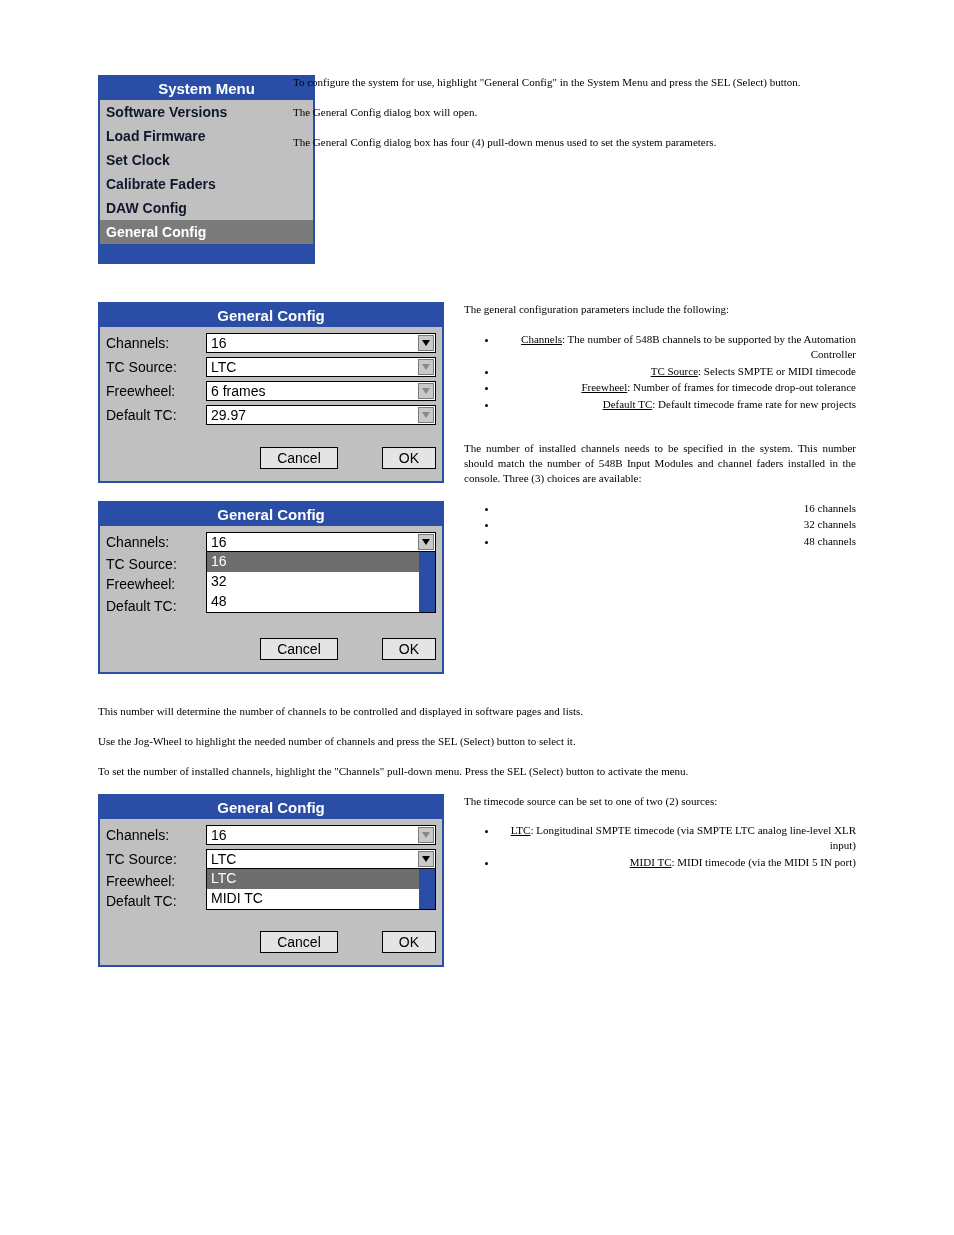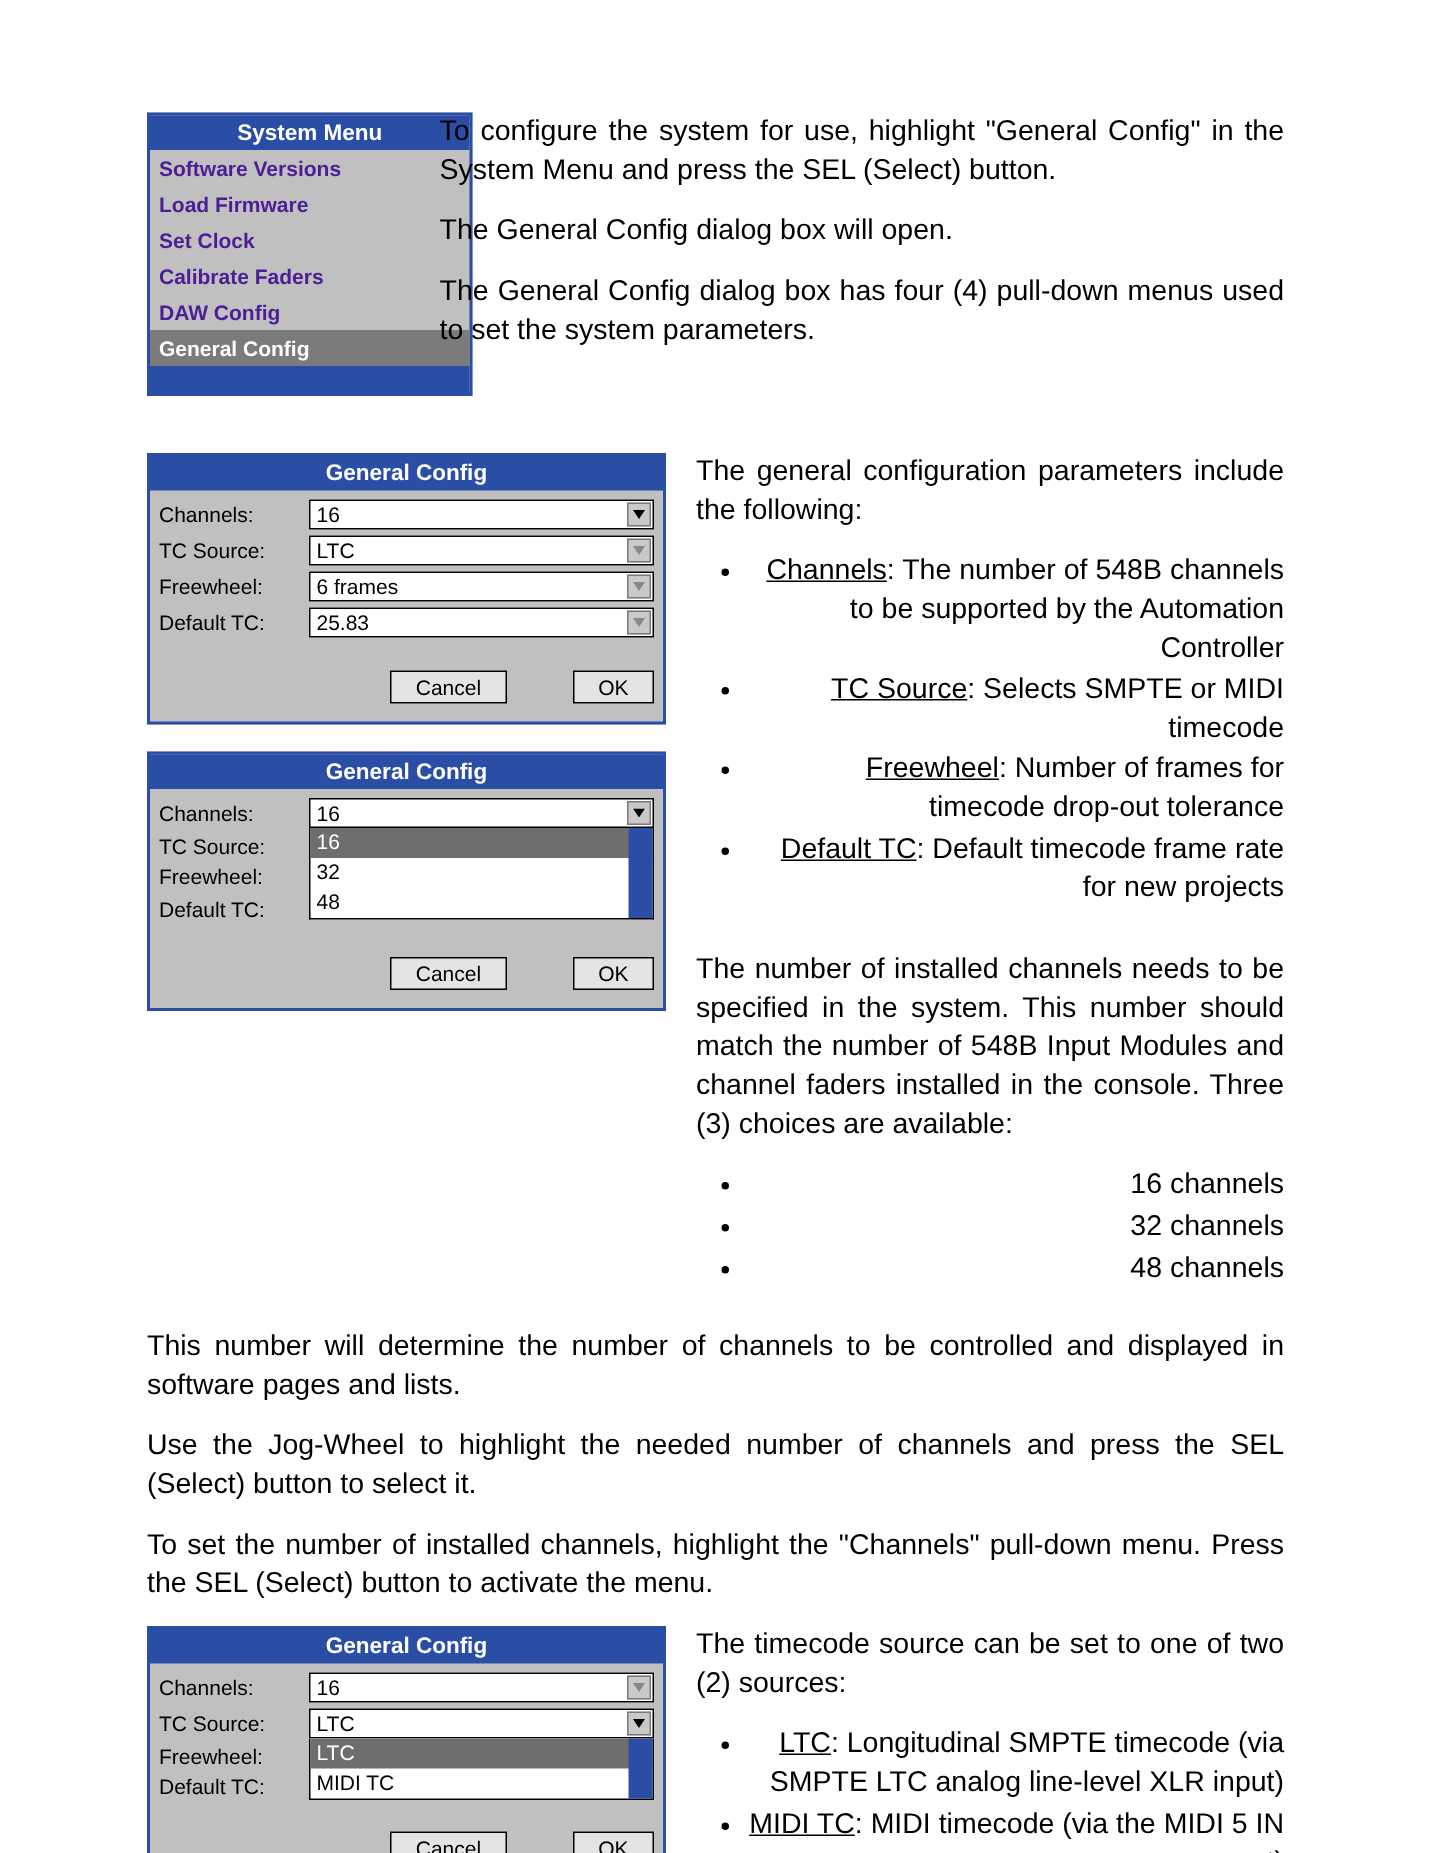--- a/index.html
+++ b/index.html
@@ -38,21 +38,21 @@
     text-align: center;
     padding: 3px 4px;
     font-size: 15px;
   }
   .ui-body {
     padding: 6px 6px 8px 6px;
   }
   .menu-item {
     padding: 4px 6px;
     font-weight: bold;
-    color: #4c1d95;
+    color: #0f172a;
     cursor: default;
   }
   .menu-item.selected {
     background: #7b7b7b;
     color: #fff;
   }
   .menu-spacer {
     height: 18px;
     background: #2a4da6;
   }
@@ -132,22 +132,22 @@
   }
   .ui-btn {
     border: 1px solid #000;
     background: #e4e4e4;
     padding: 2px 16px;
     font-family: "Comic Sans MS", "Trebuchet MS", sans-serif;
     font-size: 14px;
   }
   
   .prose {
-    font-family: Liberation Sans, sans-serif;
-    font-size: 19px;
+    font-family: Liberation Serif, serif;
+    font-size: 11px;
     line-height: 1.35;
   }
   .prose p { margin: 0 0 15px 0; text-align: justify; }
   .prose ul { margin: 0 0 15px 0; padding-left: 34px; }
   .prose li { margin: 0 0 2px 0; text-align: right; }
   .ul-term { text-decoration: underline; }
   .col-right { flex: 1; margin-left: 20px; }
 </style>
 </head>
 <body>
@@ -219,21 +219,21 @@
                       <polygon points="0,0 8,0 4,6" fill="#888"></polygon>
                     </svg>
                 </span>
               </div>
             </div>
           </div>
           <div class="frm-row">
             <div class="frm-label">Default TC:</div>
             <div class="frm-field">
               <div class="combo">
-                <span>25.83</span>
+                <span>29.97</span>
                 <span class="arrow">
                   <svg width="8" height="6">
                       <polygon points="0,0 8,0 4,6" fill="#888"></polygon>
                     </svg>
                 </span>
               </div>
             </div>
           </div>
           <div class="btn-row">
             <div class="ui-btn">Cancel</div>

